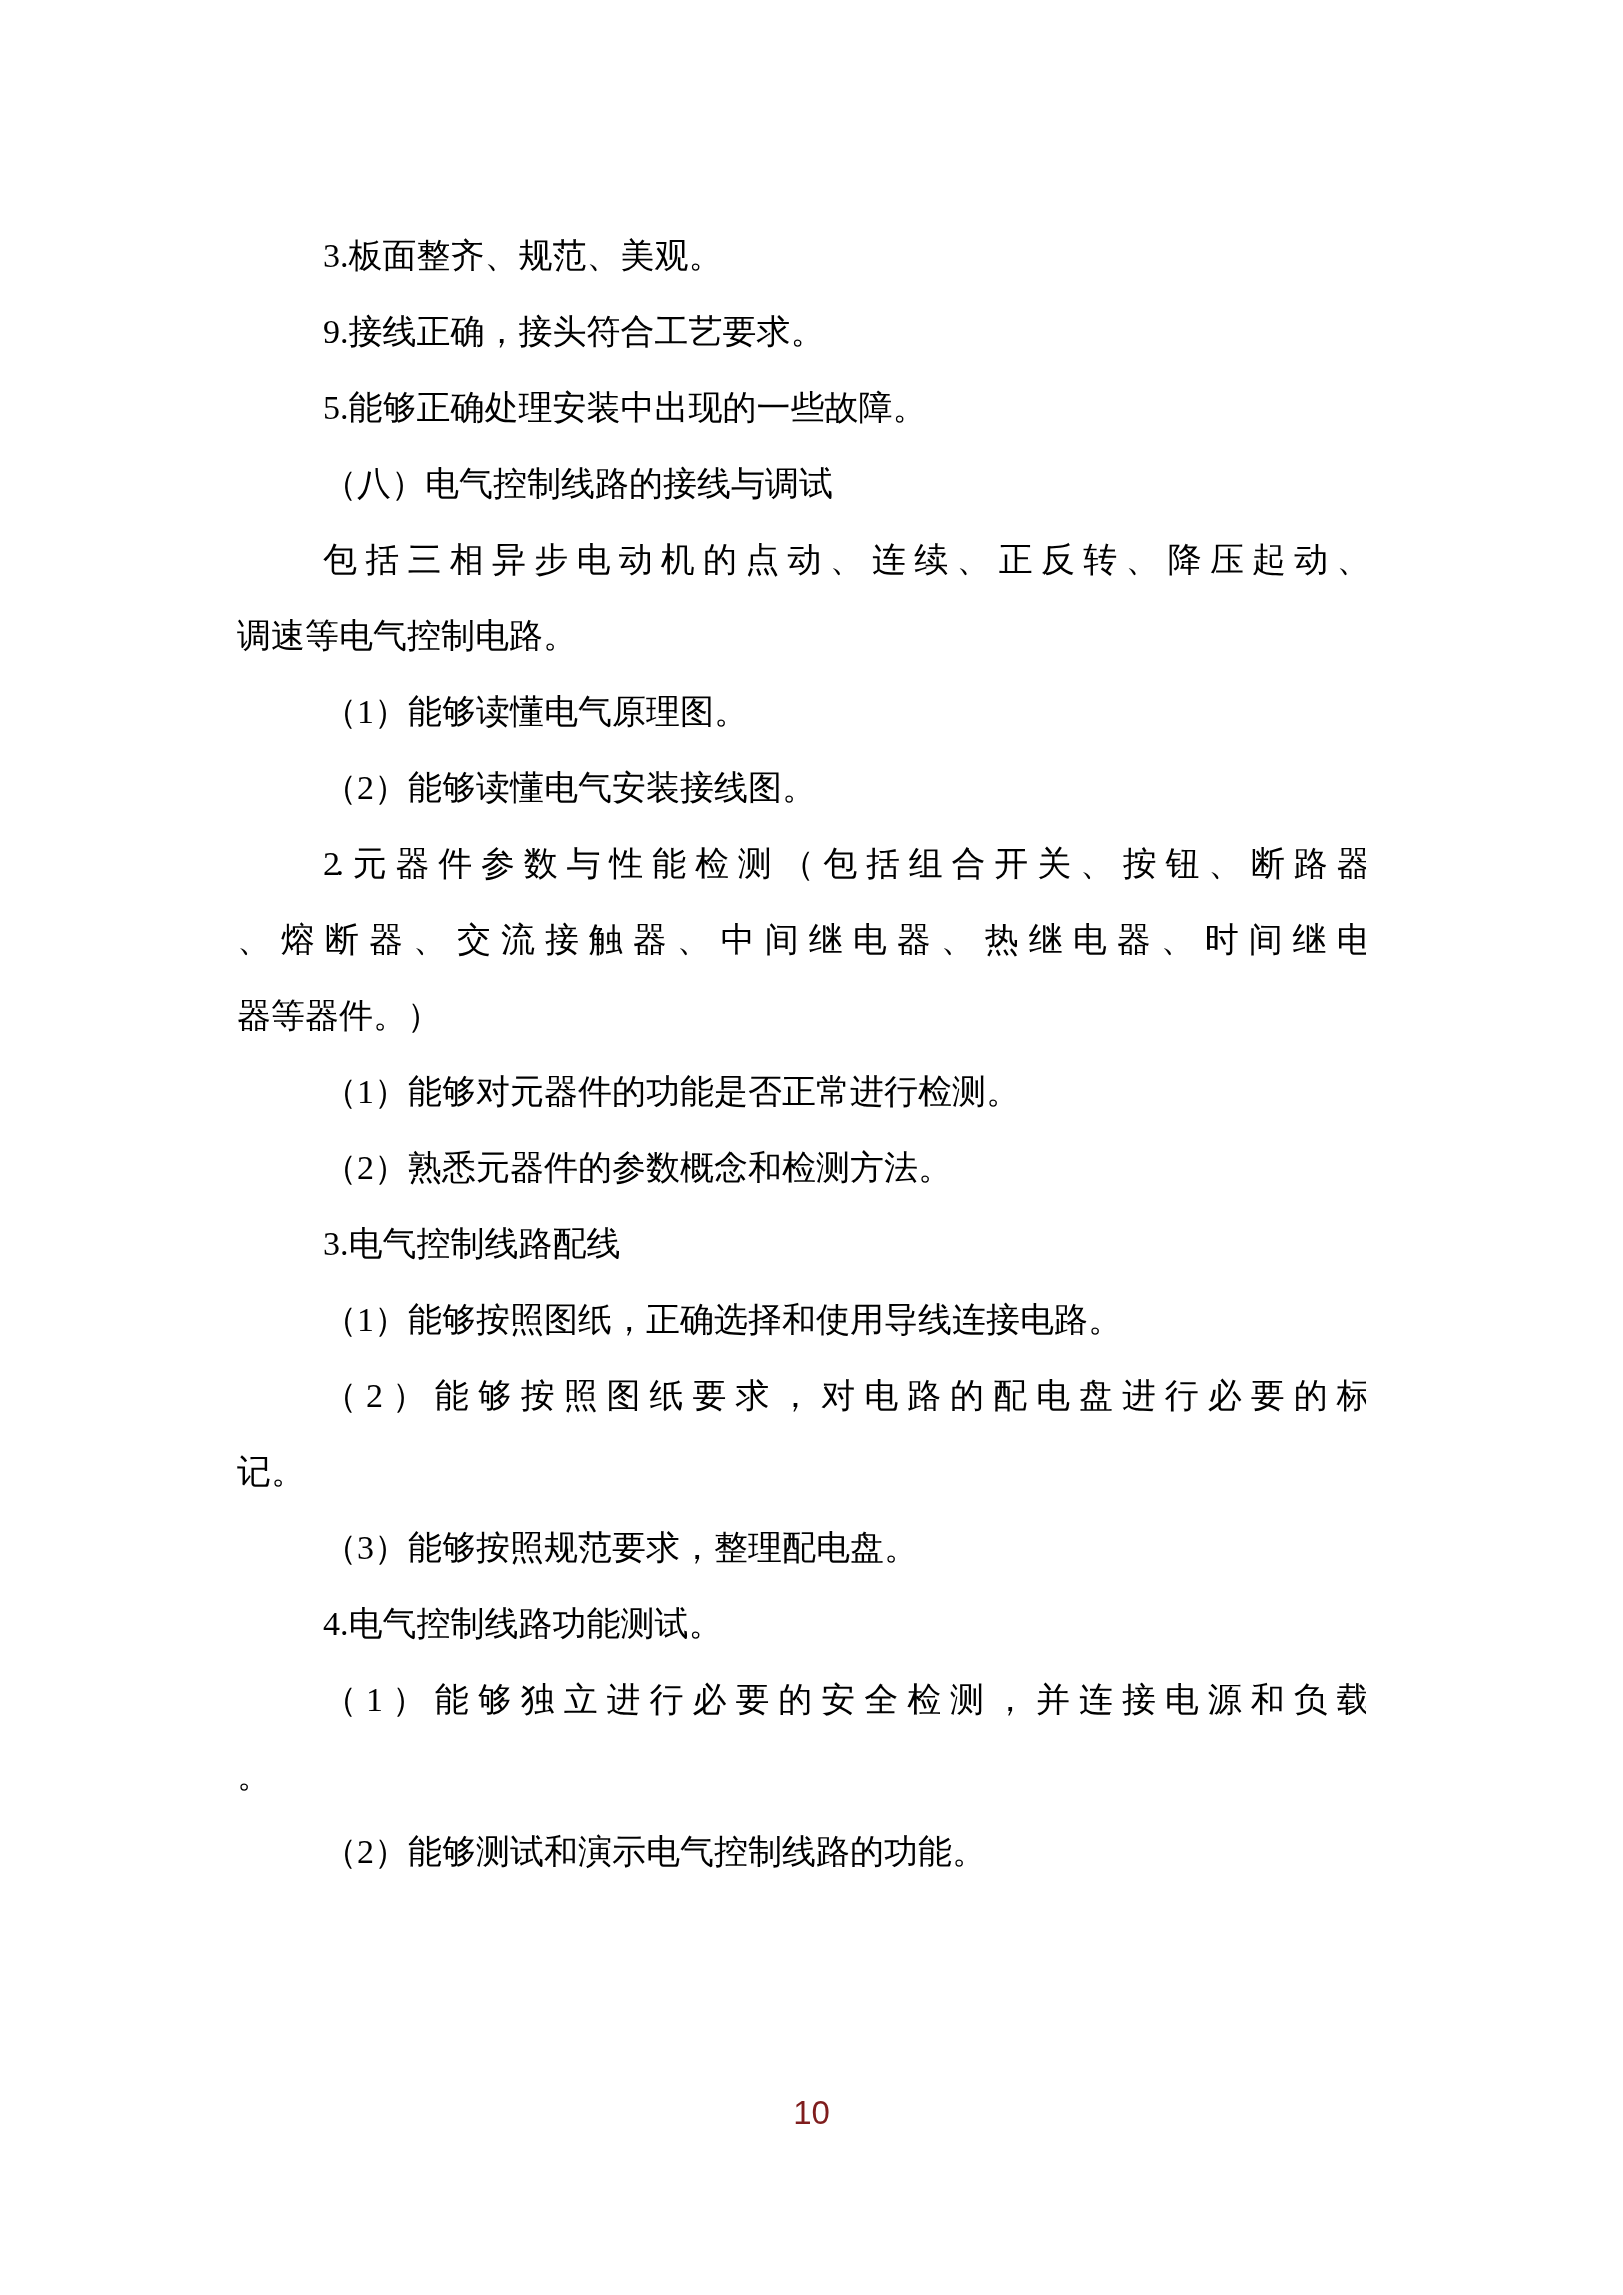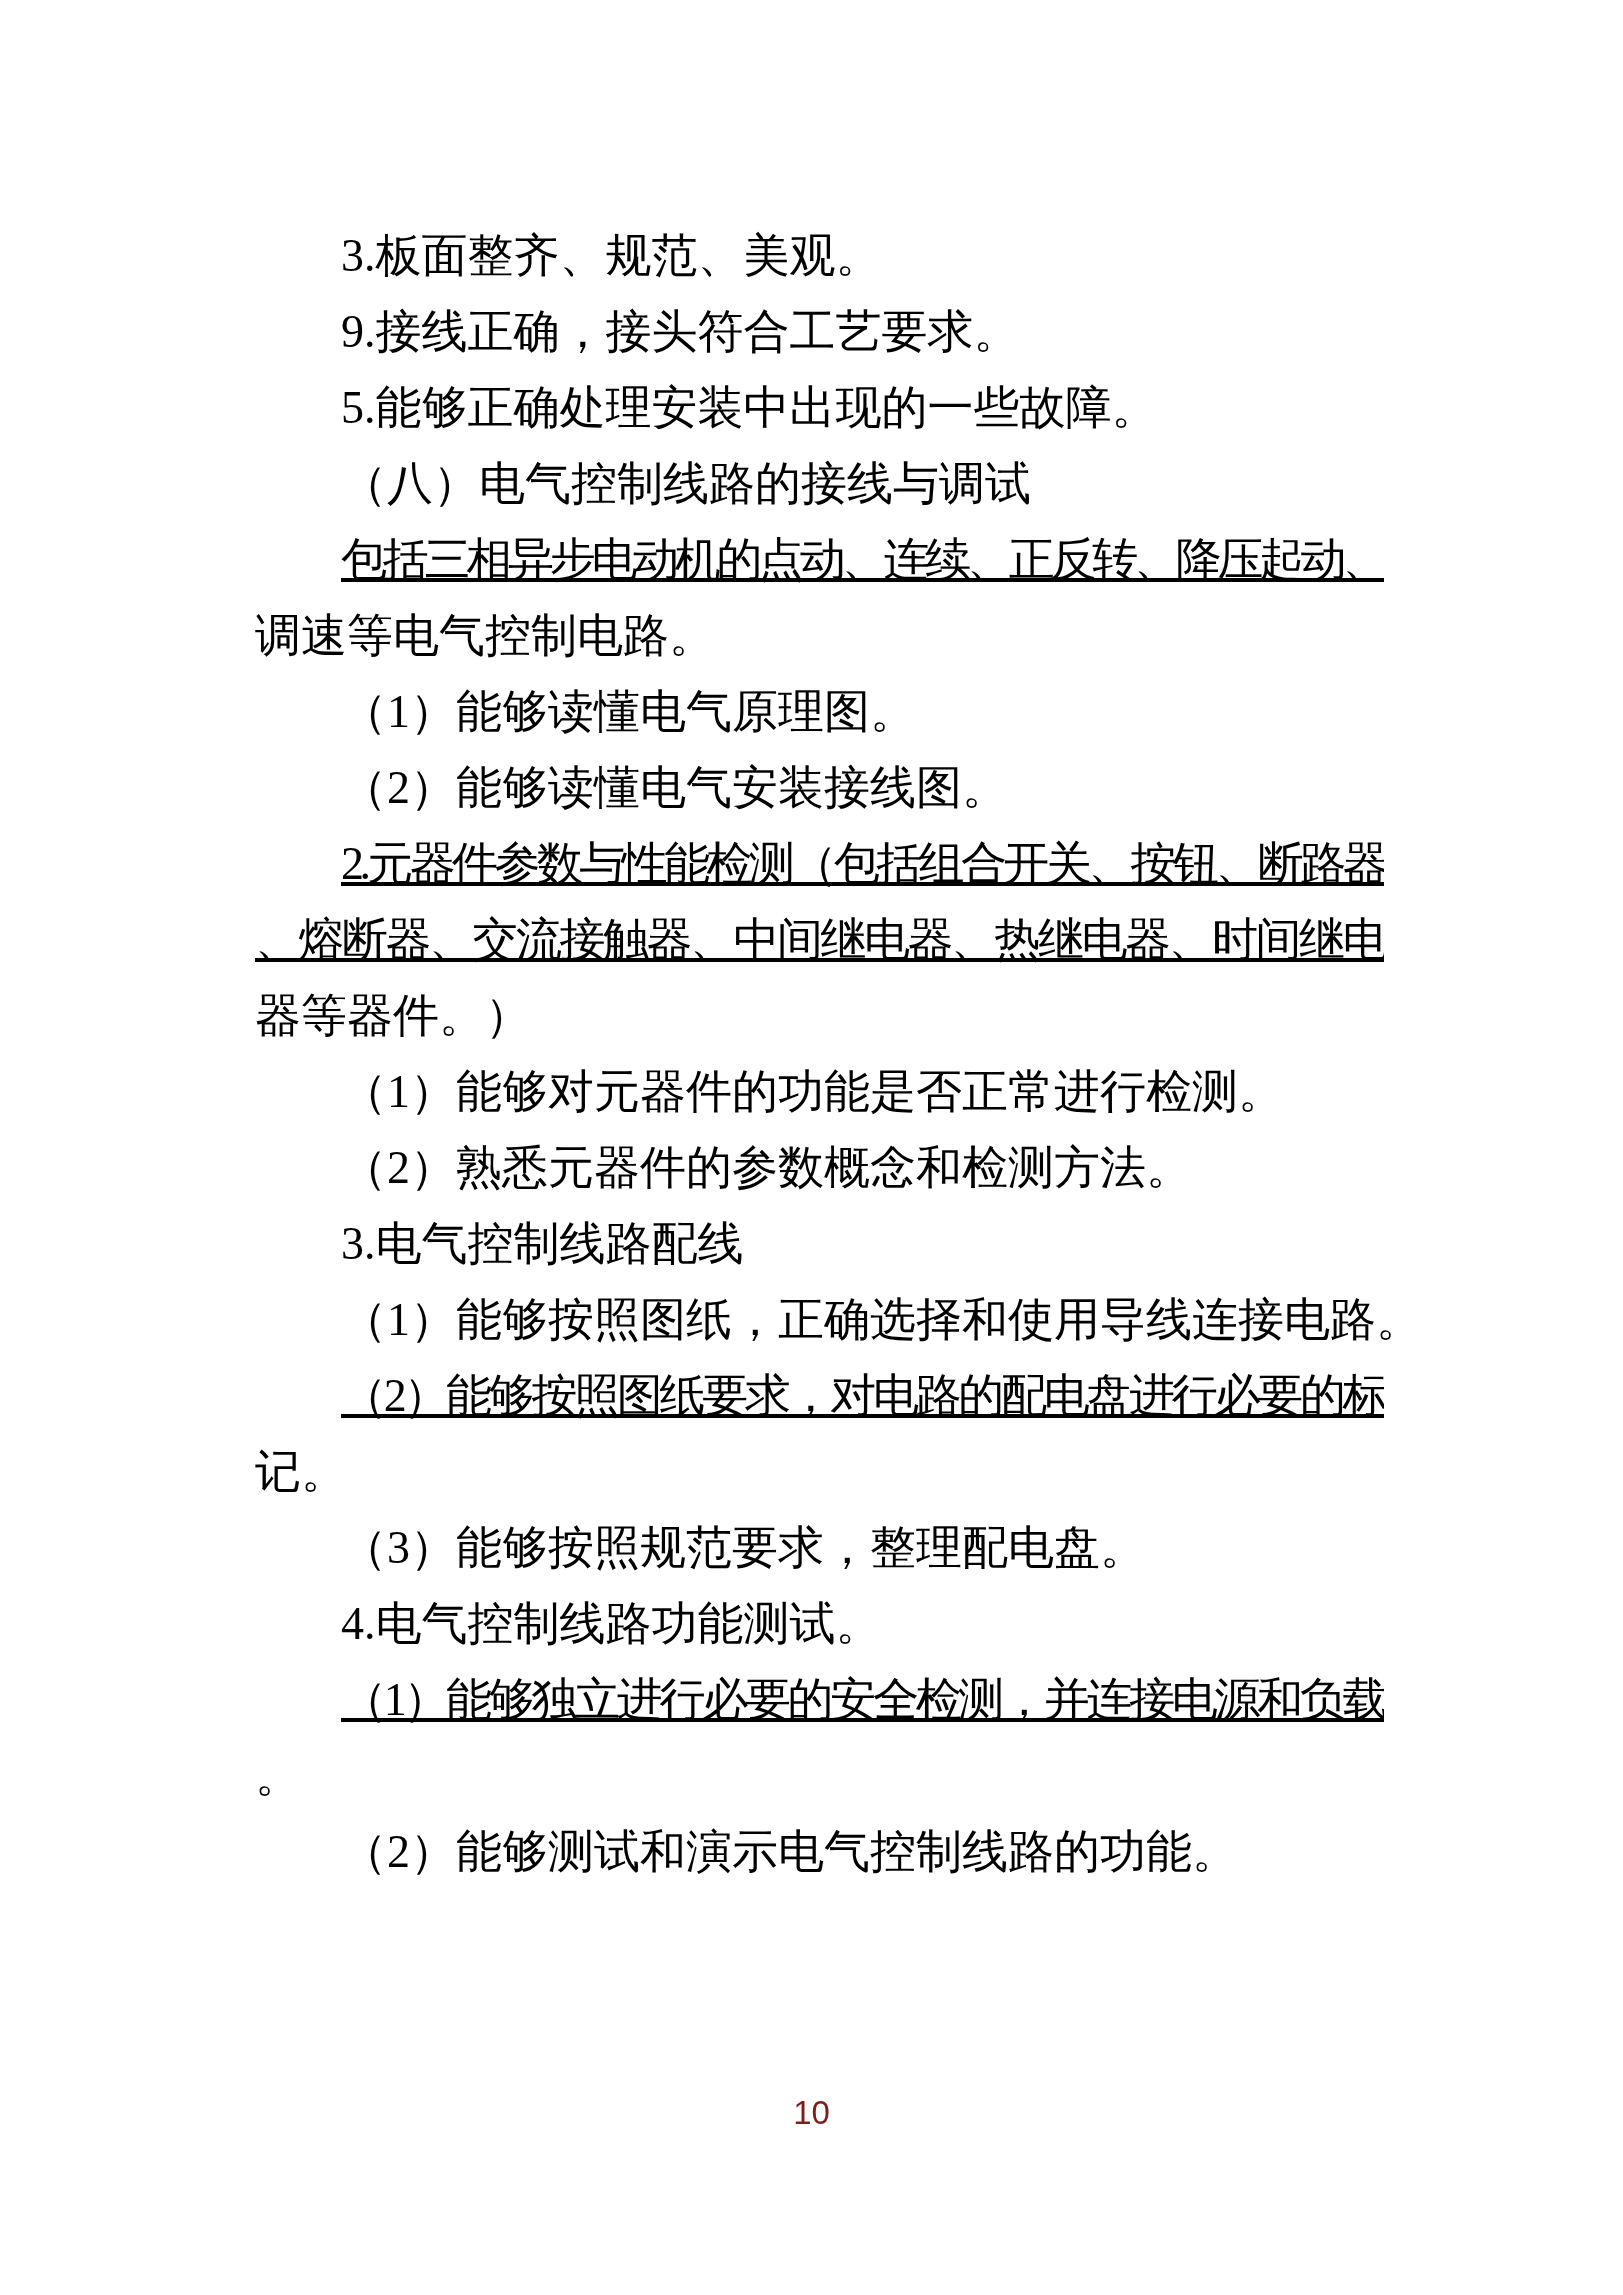--- a/index.html
+++ b/index.html
@@ -12,41 +12,40 @@
     width: 1623px;
     height: 2295px;
     margin: 0;
     background: #ffffff;
     font-family: "Liberation Serif", "DejaVu Serif", serif;
     color: #000000;
     overflow: hidden;
   }
   .text-block {
     position: absolute;
-    left: 255px;
+    left: 237px;
     top: 218px;
     width: 1129px;
-    font-size: 46px;
+    font-size: 34px;
     line-height: 76px;
     letter-spacing: 0;
   }
   .line {
     height: 76px;
     white-space: nowrap;
   }
   .line.indent {
     padding-left: 86px;
   }
   .line.justify {
     white-space: normal;
     overflow: hidden;
     letter-spacing: -4.6px;
     text-align: justify;
     text-align-last: justify;
-    text-decoration: underline;
   }
   .footer {
     position: absolute;
     left: 0;
     top: 2095px;
     width: 1623px;
     text-align: center;
     font-family: "Liberation Sans", "DejaVu Sans", sans-serif;
     font-size: 33px;
     line-height: 36px;

